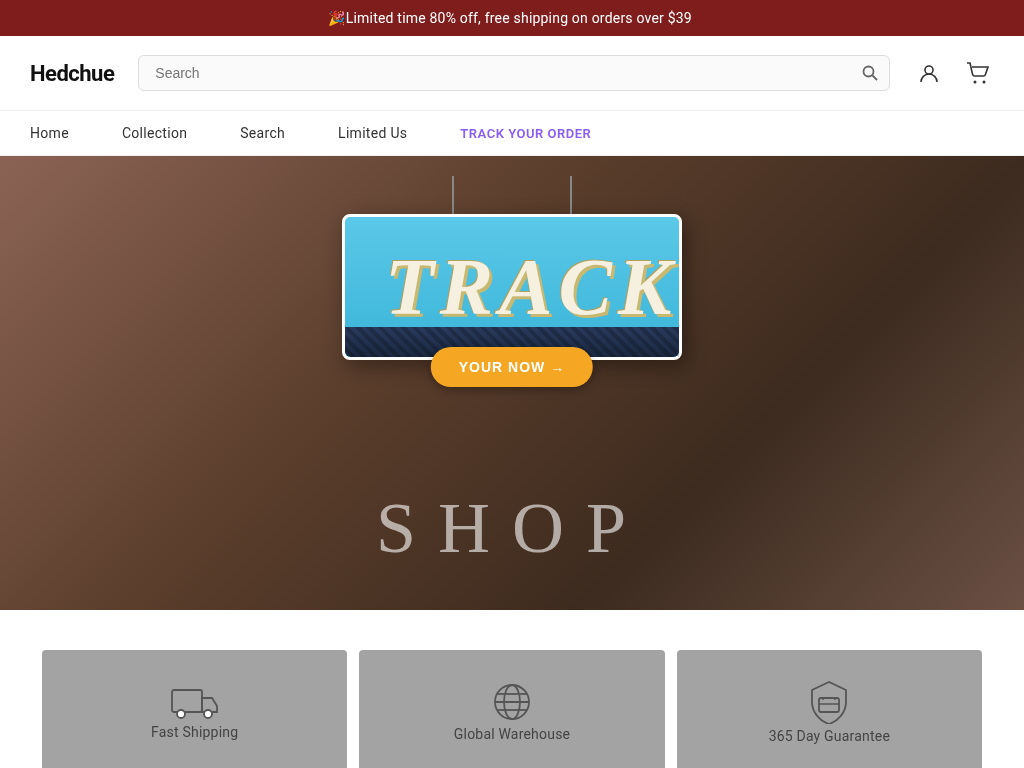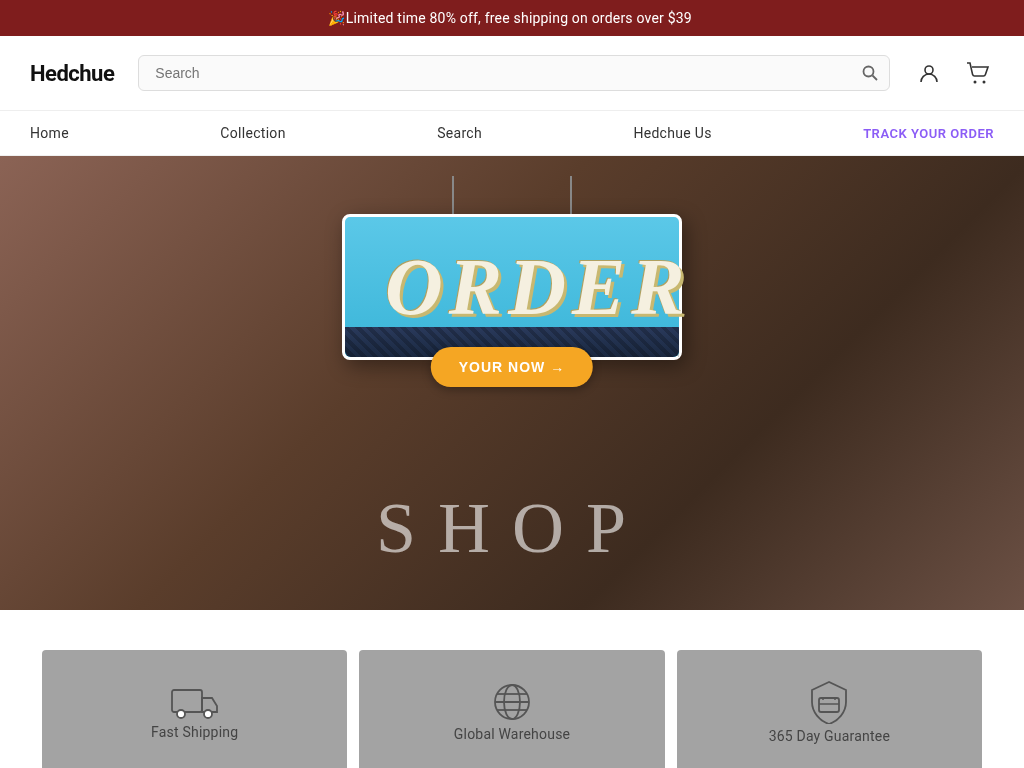--- a/index.html
+++ b/index.html
@@ -70,23 +70,23 @@
       cursor: pointer;
       color: #333;
       display: flex;
       align-items: center;
       padding: 4px;
     }
 
     
     #nav {
       display: flex;
-      justify-content: space-between;
-      align-items: center;
-      gap: 20px;
+      justify-content: flex-start;
+      align-items: center;
+      gap: 53px;
       padding: 14px 30px;
       background: #fff;
       border-bottom: 1px solid #f0f0f0;
     }
     .nav-item {
       font-size: 14px;
       color: #333;
       text-decoration: none;
       cursor: pointer;
       letter-spacing: 0.3px;
@@ -275,33 +275,33 @@
         <circle cx="18" cy="20" r="1.5" fill="#333" stroke="none"></circle>
       </svg>
     </button>
   </div>
 </div>
 
 <nav id="nav">
   <a class="nav-item">Home</a>
   <a class="nav-item">Collection</a>
   <a class="nav-item">Search</a>
-  <a class="nav-item">Hedchue Us</a>
+  <a class="nav-item">Limited Us</a>
   <a class="nav-item" id="nav-track">TRACK YOUR ORDER</a>
 </nav>
 
 <div id="hero">
   <div id="hero-bg"></div>
 
   <div id="hero-sign-container">
     <div style="position:relative; display:inline-block; width:340px;">
       <div id="hanger-left"></div>
       <div id="hanger-right"></div>
       <div id="open-sign">
-        <div id="open-text">ORDER</div>
+        <div id="open-text">TRACK</div>
         <div id="sign-bottom"></div>
         <button id="shop-now-btn">YOUR NOW →</button>
       </div>
     </div>
   </div>
 
   <div id="hero-shop-text">SHOP</div>
 </div>
 
 <div id="features">

